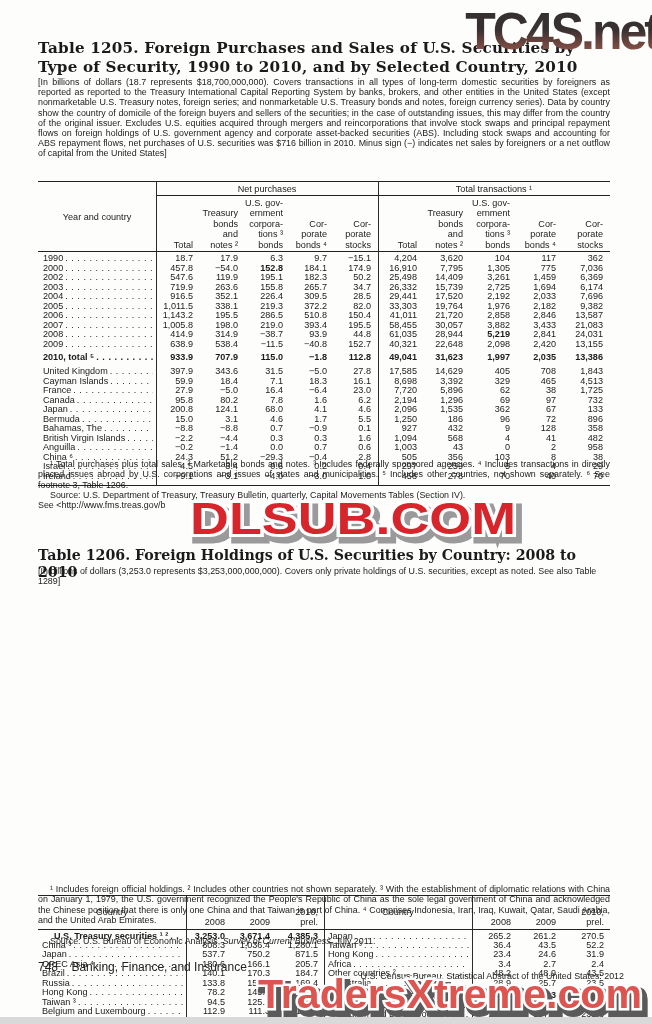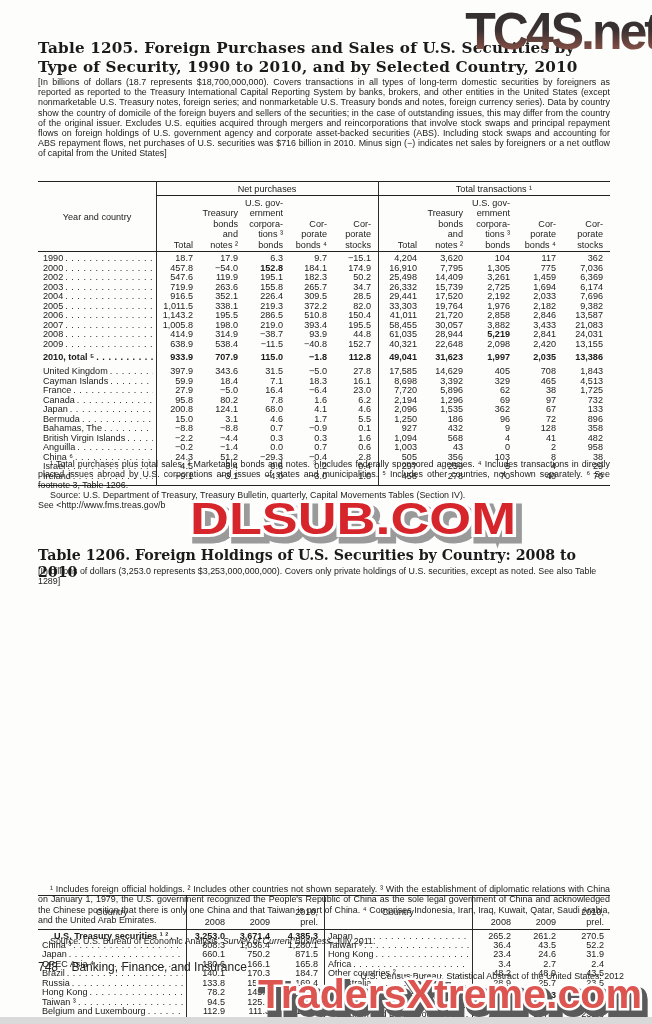--- a/index.html
+++ b/index.html
@@ -548,32 +548,32 @@
             </div>
             <div class="p-v" style="width: 45px;">808.3</div>
             <div class="p-v" style="width: 45px;">1,036.4</div>
             <div class="p-v" style="width: 48px;">1,280.1</div>
           </div>
           <div class="pr">
             <div class="p-lbl">
               <span class="lbl">Japan</span>
               <span class="leader"></span>
             </div>
-            <div class="p-v" style="width: 45px;">660.1</div>
+            <div class="p-v" style="width: 45px;">537.7</div>
             <div class="p-v" style="width: 45px;">750.2</div>
             <div class="p-v" style="width: 48px;">871.5</div>
           </div>
           <div class="pr">
             <div class="p-lbl">
               <span class="lbl">OPEC Asia ⁴</span>
               <span class="leader"></span>
             </div>
             <div class="p-v" style="width: 45px;">180.6</div>
             <div class="p-v" style="width: 45px;">166.1</div>
-            <div class="p-v" style="width: 48px;">165.8</div>
+            <div class="p-v" style="width: 48px;">205.7</div>
           </div>
           <div class="pr">
             <div class="p-lbl">
               <span class="lbl">Brazil</span>
               <span class="leader"></span>
             </div>
             <div class="p-v" style="width: 45px;">140.1</div>
             <div class="p-v" style="width: 45px;">170.3</div>
             <div class="p-v" style="width: 48px;">184.7</div>
           </div>

